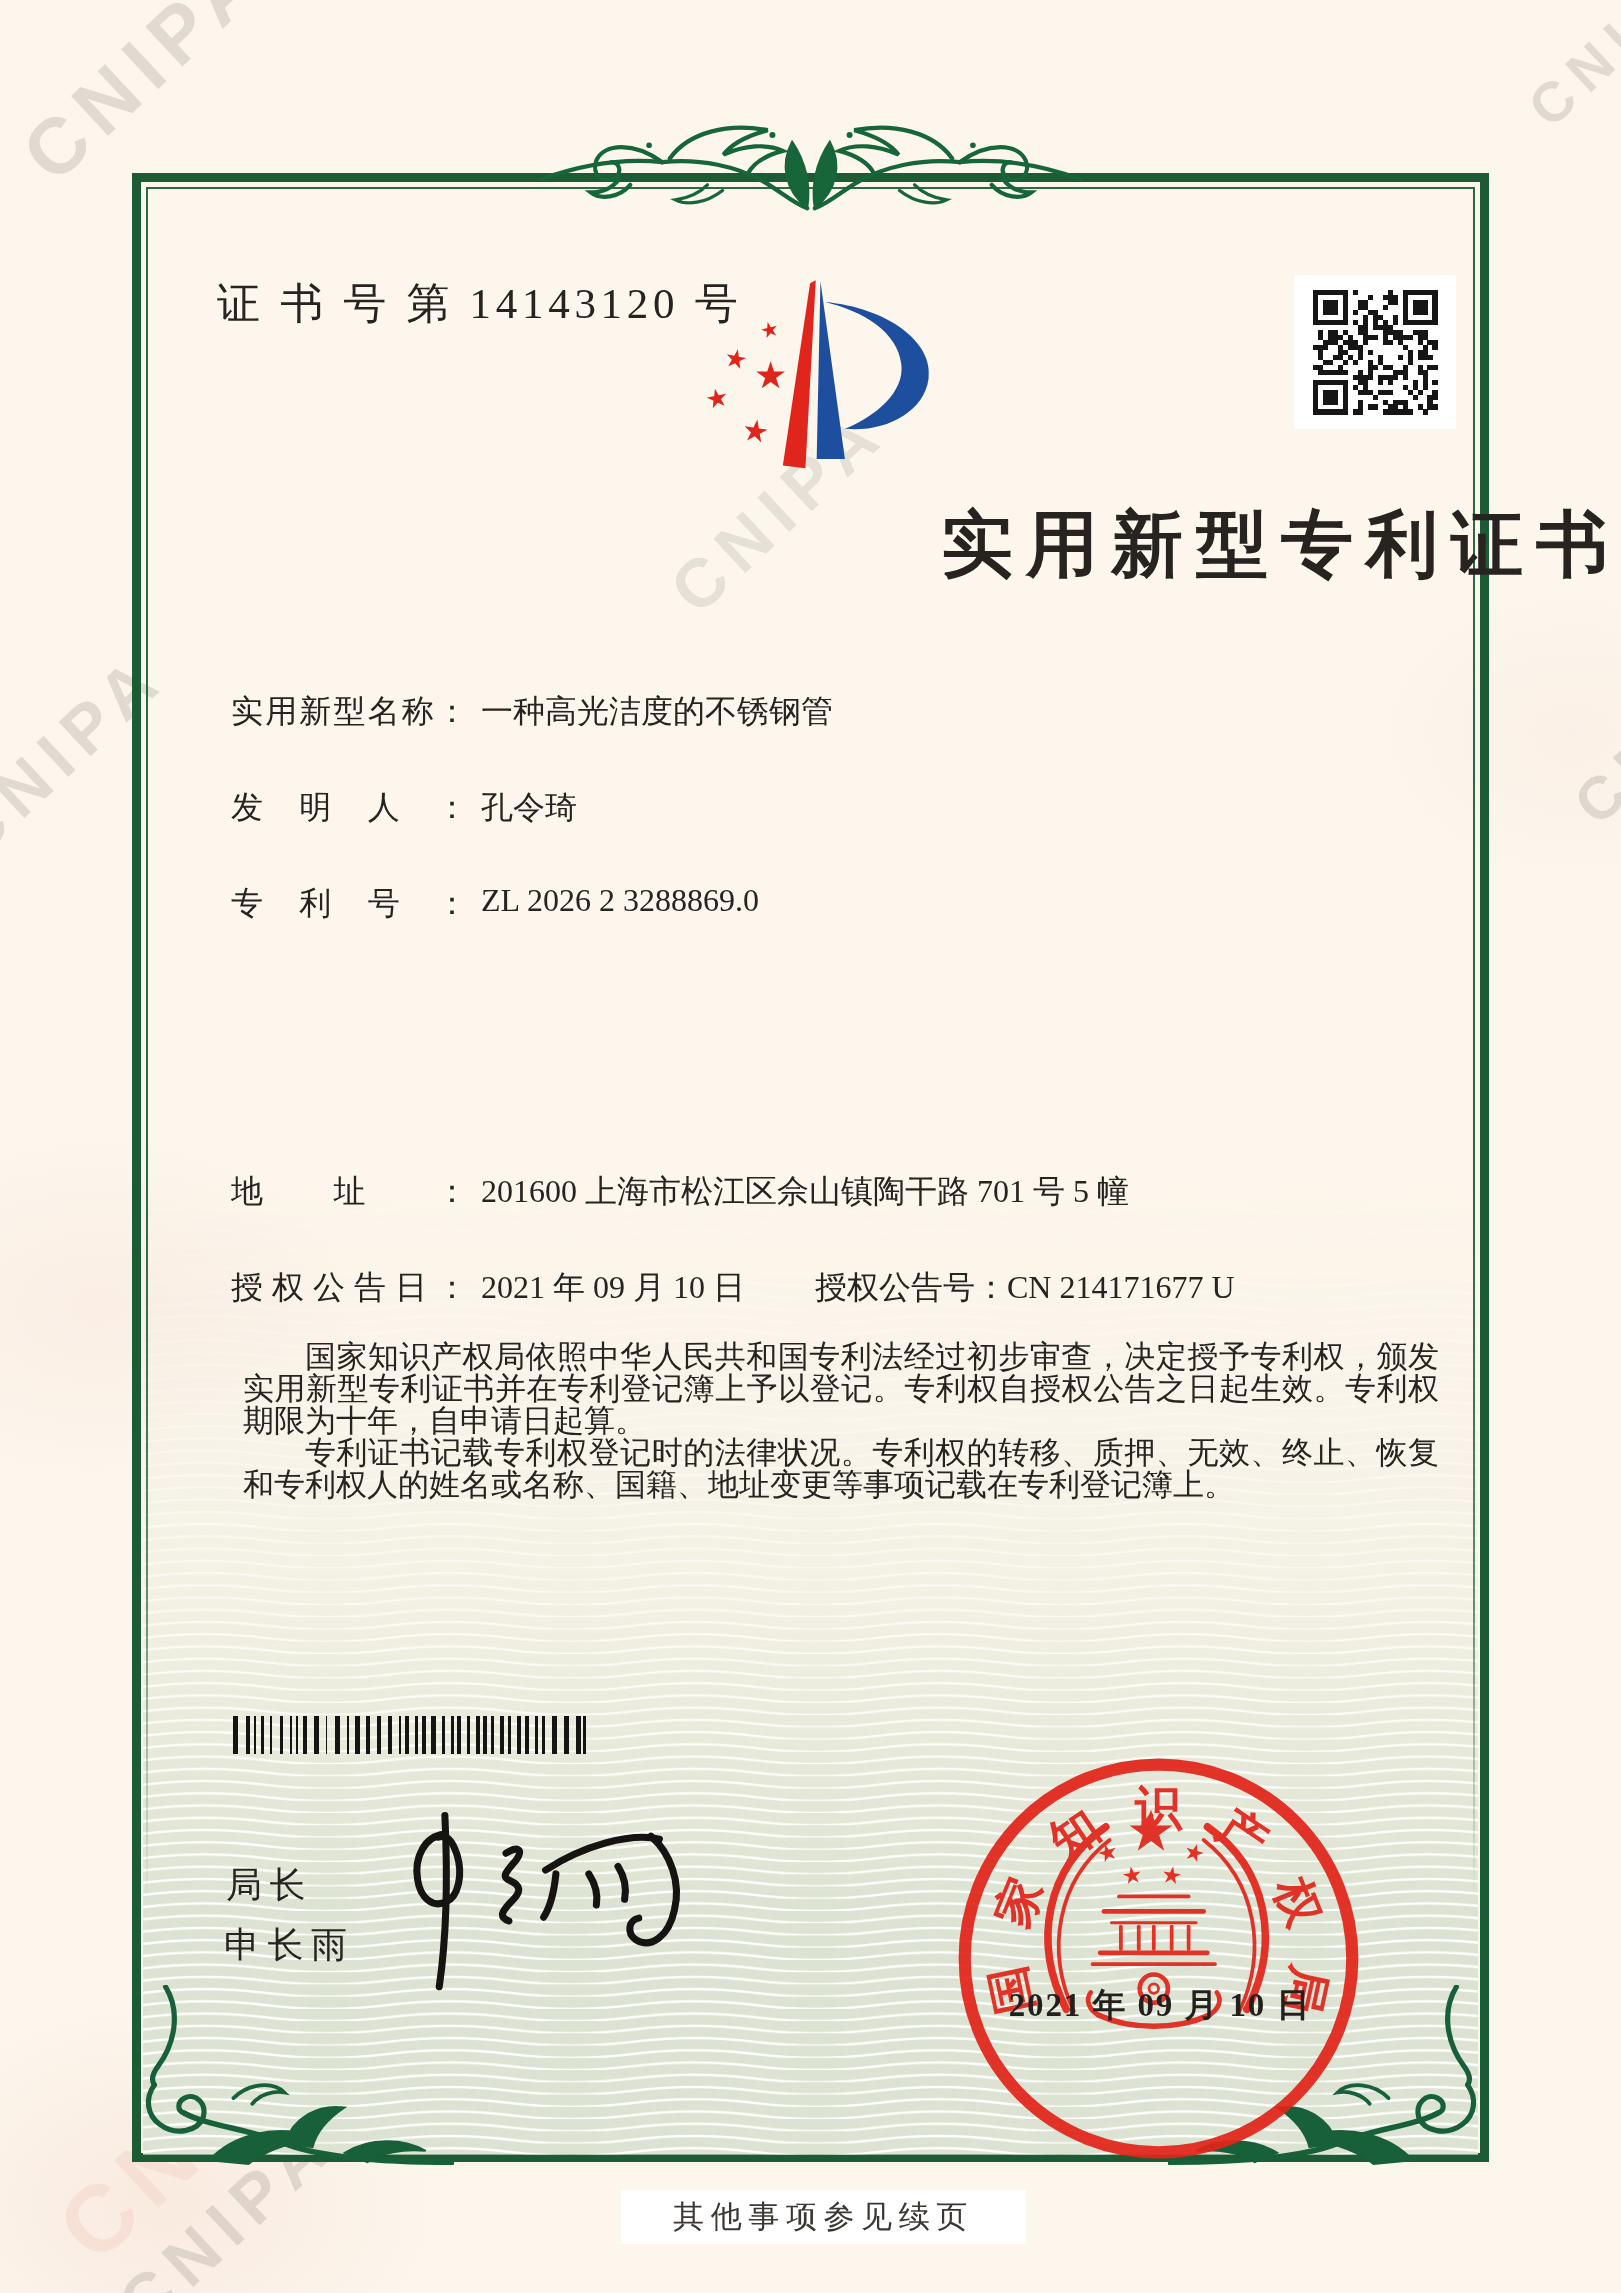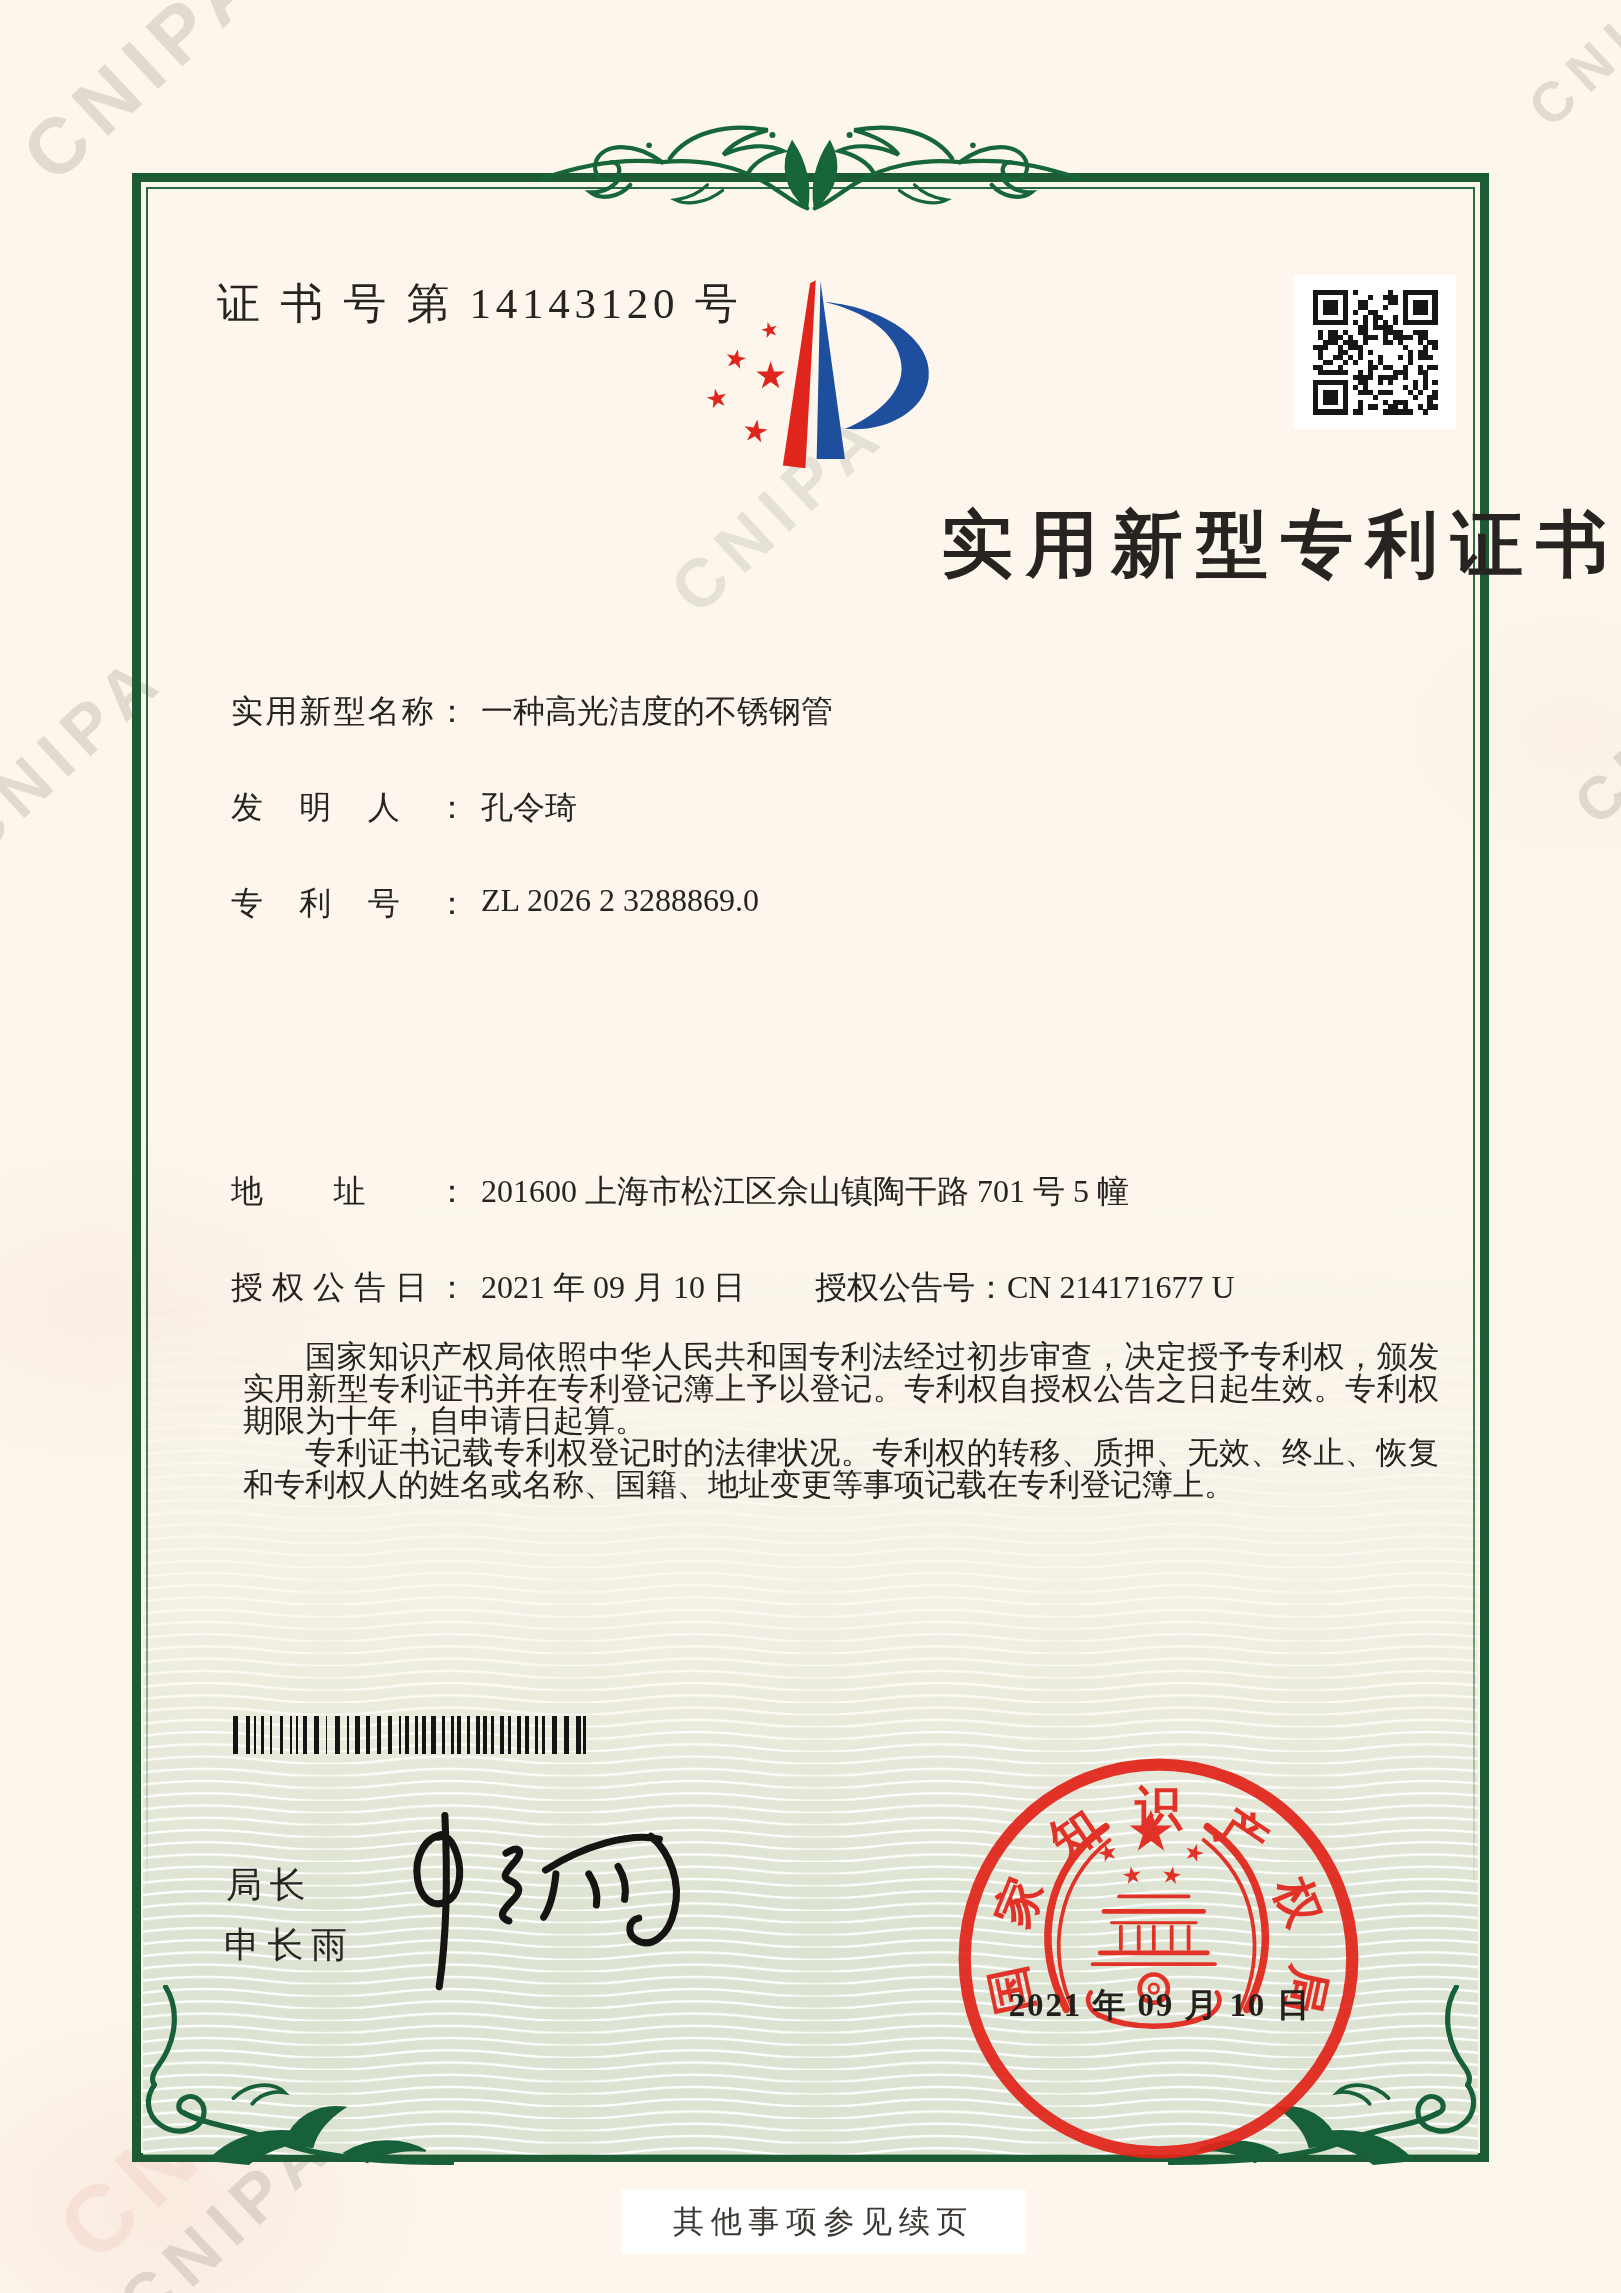--- a/index.html
+++ b/index.html
@@ -47,21 +47,21 @@
   .sig-role{left:226px;top:1861px;font-size:36px;letter-spacing:7.5px;
     font-family:"Liberation Sans","DejaVu Sans",sans-serif;z-index:5;}
   .sig-name{left:224px;top:1921px;font-size:36px;letter-spacing:7.5px;
     font-family:"Liberation Sans","DejaVu Sans",sans-serif;z-index:5;}
   .seal-date{
     left:998px;top:1983px;width:324px;text-align:center;font-size:33px;letter-spacing:1.9px;
     color:#231f1c;z-index:7;font-weight:bold;
   }
   .page-foot{left:0;right:0;top:2090px;text-align:center;font-size:27px;letter-spacing:2.8px;z-index:5;}
   .cont-box{
-    left:621px;top:2190px;width:405px;height:64px;background:#ffffff;z-index:3;
+    left:621px;top:2190px;width:405px;height:54px;background:#ffffff;z-index:3;
     display:flex;align-items:center;justify-content:center;
     font-size:31px;letter-spacing:6.6px;color:#3b3733;
   }
   svg{display:block;}
   .z3{z-index:3;} .z4{z-index:4;} .z5{z-index:5;} .z6{z-index:6;}
 </style>
 </head>
 <body>
 
 <div class="page">

